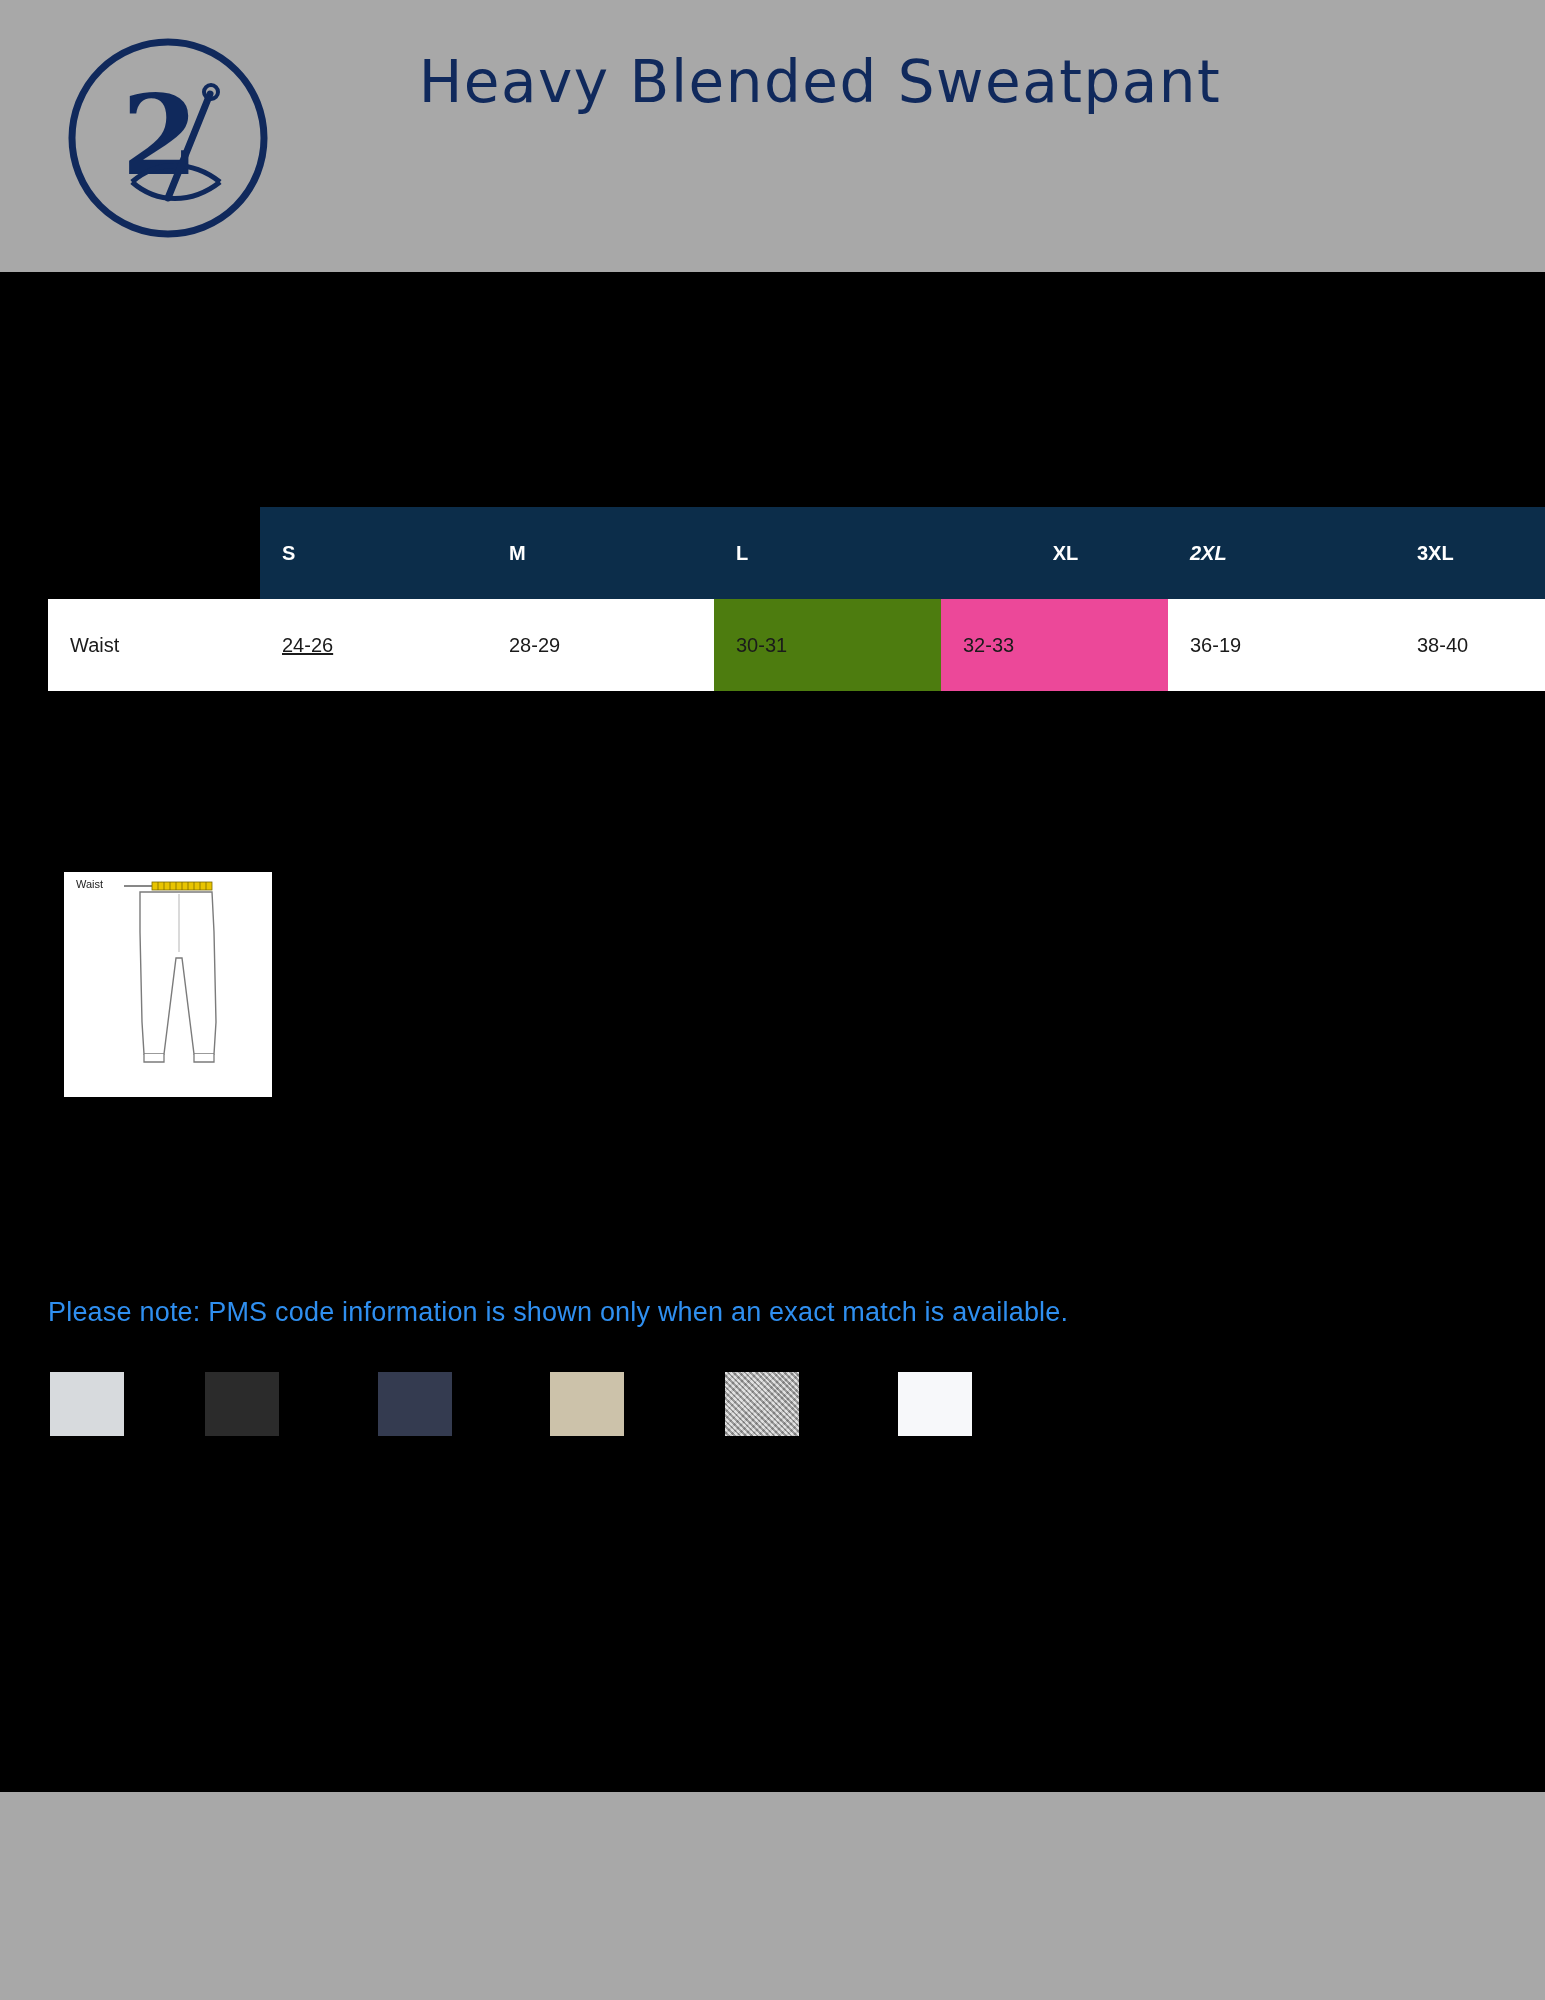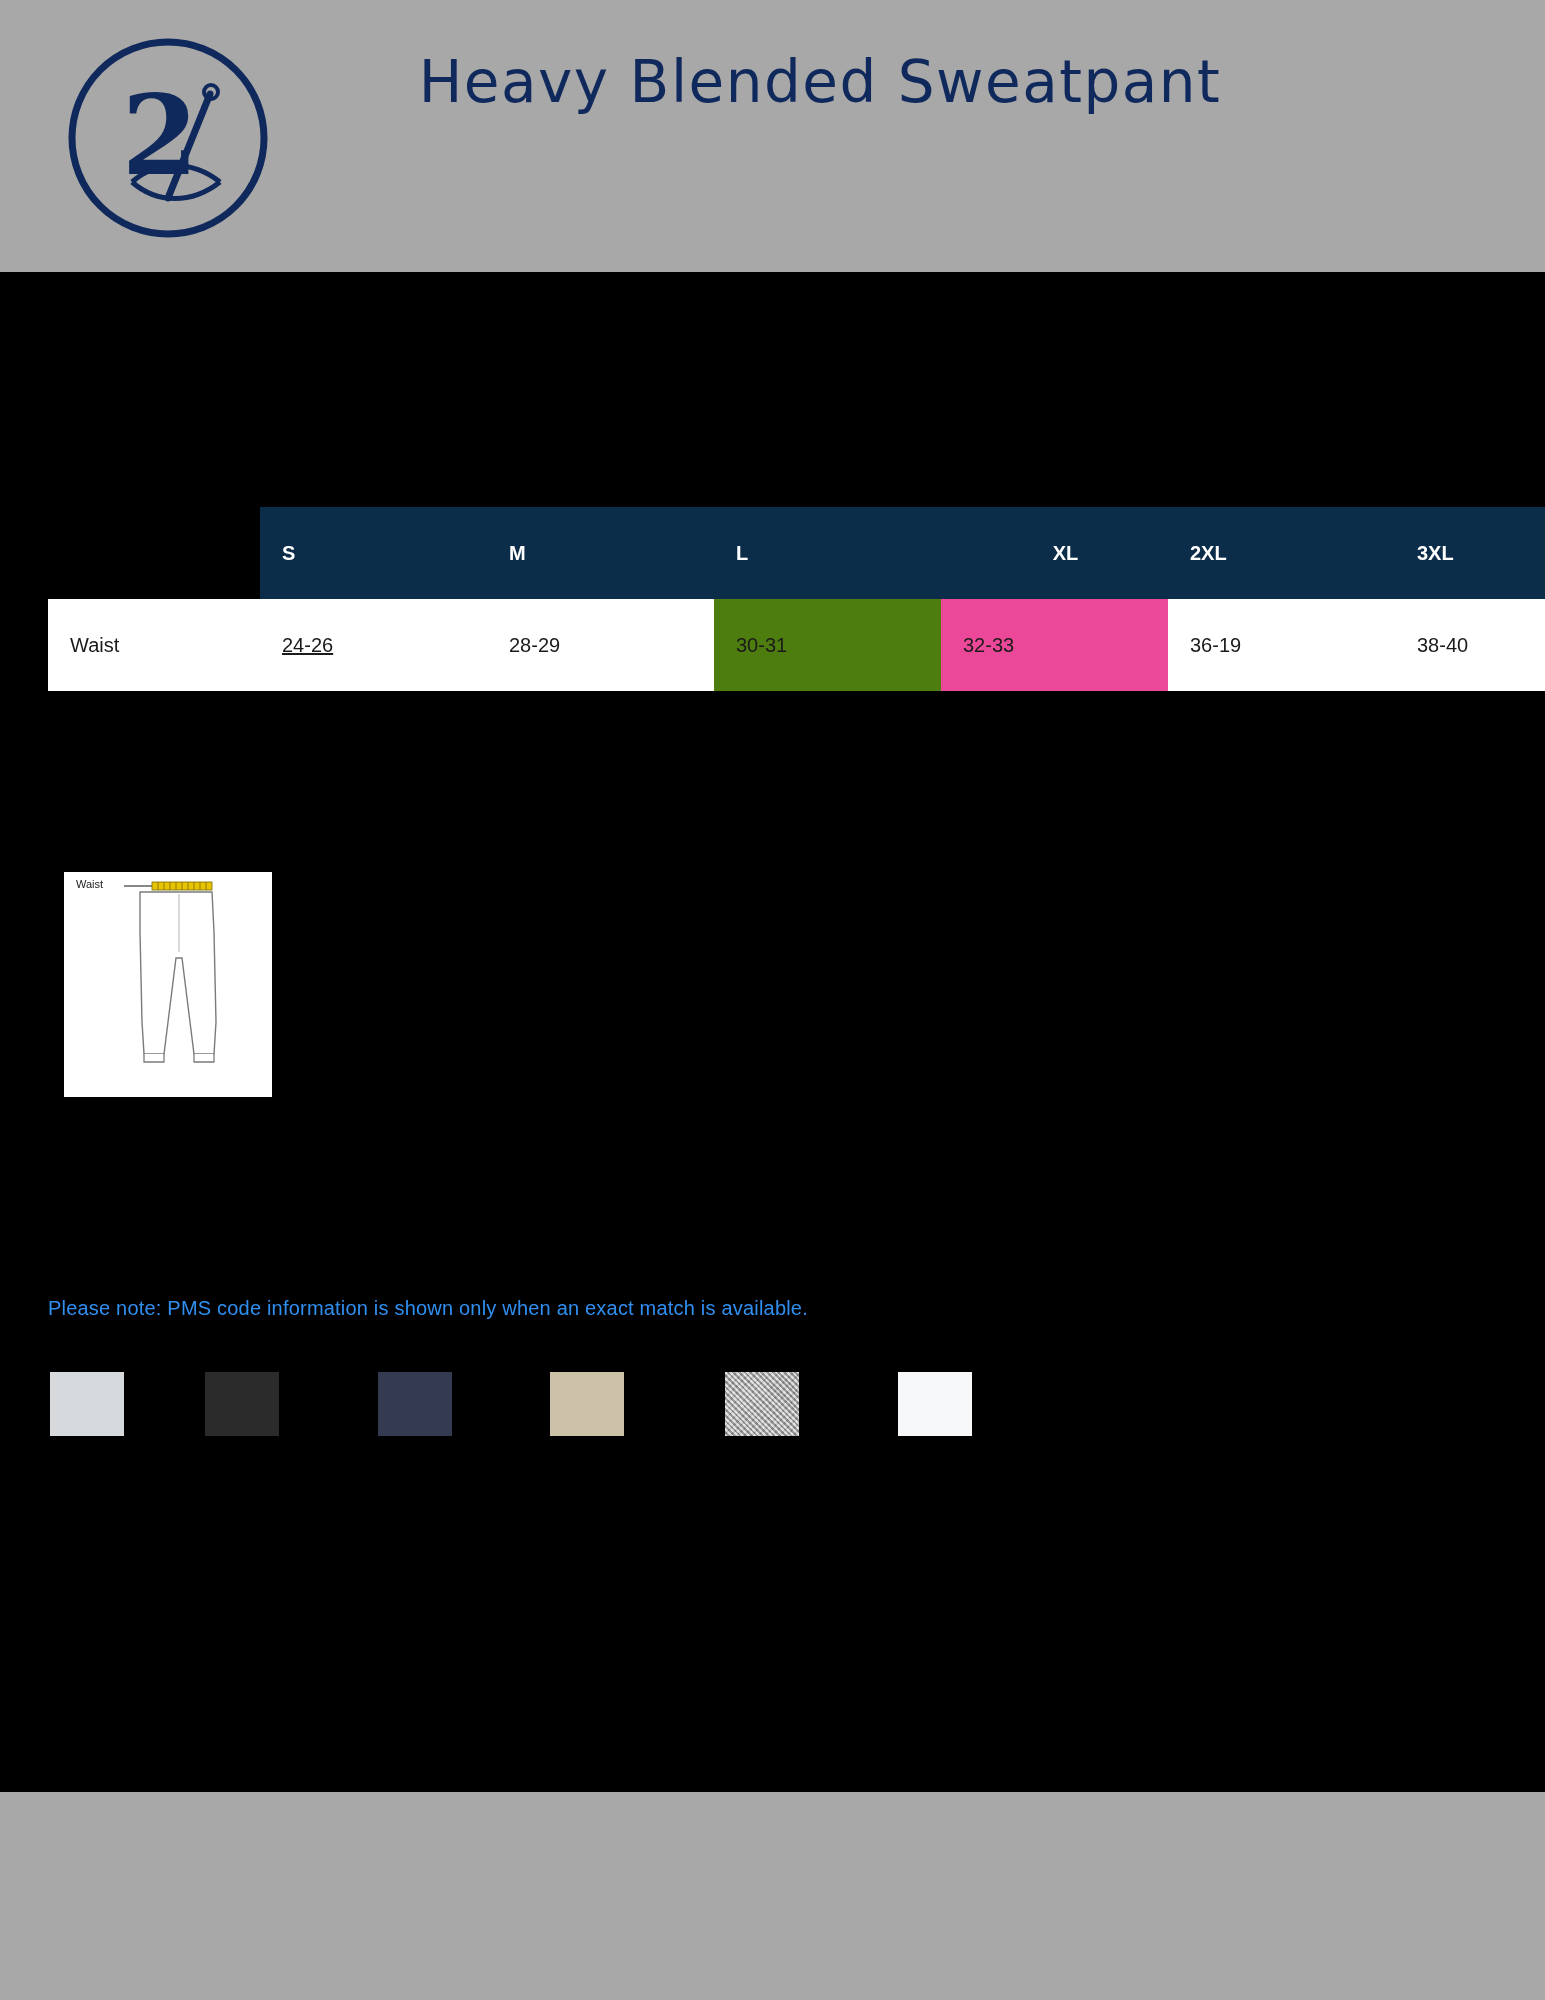--- a/index.html
+++ b/index.html
@@ -108,21 +108,21 @@
     font-family: "Liberation Sans", sans-serif;
   }
   .diagram svg { position: absolute; left: 0; top: 0; }
 
   
   .note {
     position: absolute;
     left: 48px;
     top: 1025px;
     color: #2f8ff0;
-    font-size: 20px;
+    font-size: 27px;
     letter-spacing: 0.2px;
   }
 
   
   .swatches {
     position: absolute;
     left: 50px;
     top: 1100px;
     width: 1000px;
     height: 70px;
@@ -166,21 +166,21 @@
 <div class="canvas">
 
   <table class="size-table">
     <thead>
       <tr>
         <th class="corner col-label"></th>
         <th class="col-size" style="background: rgb(12, 45, 74); color: rgb(255, 255, 255);">S</th>
         <th class="col-size" style="background: rgb(12, 45, 74); color: rgb(255, 255, 255);">M</th>
         <th class="col-size" style="background: rgb(12, 45, 74); color: rgb(255, 255, 255);">L</th>
         <th class="col-size" style="background: rgb(12, 45, 74); color: rgb(255, 255, 255); text-align: center;">XL</th>
-        <th class="col-size" style="background: rgb(12, 45, 74); color: rgb(255, 255, 255);">2XL</th>
+        <th class="col-size" style="background: rgb(12, 45, 74); color: rgb(255, 255, 255); font-style: italic;">2XL</th>
         <th class="col-size" style="background: rgb(12, 45, 74); color: rgb(255, 255, 255);">3XL</th>
       </tr>
     </thead>
     <tbody>
       <tr>
         <td class="col-label" style="background: rgb(255, 255, 255);">Waist</td>
         <td class="col-size" style="background: rgb(255, 255, 255); text-decoration: underline;">24-26</td>
         <td class="col-size" style="background: rgb(255, 255, 255);">28-29</td>
         <td class="col-size" style="background: #4d7c0f;">30-31</td>
         <td class="col-size" style="background: #ec4899;">32-33</td>

